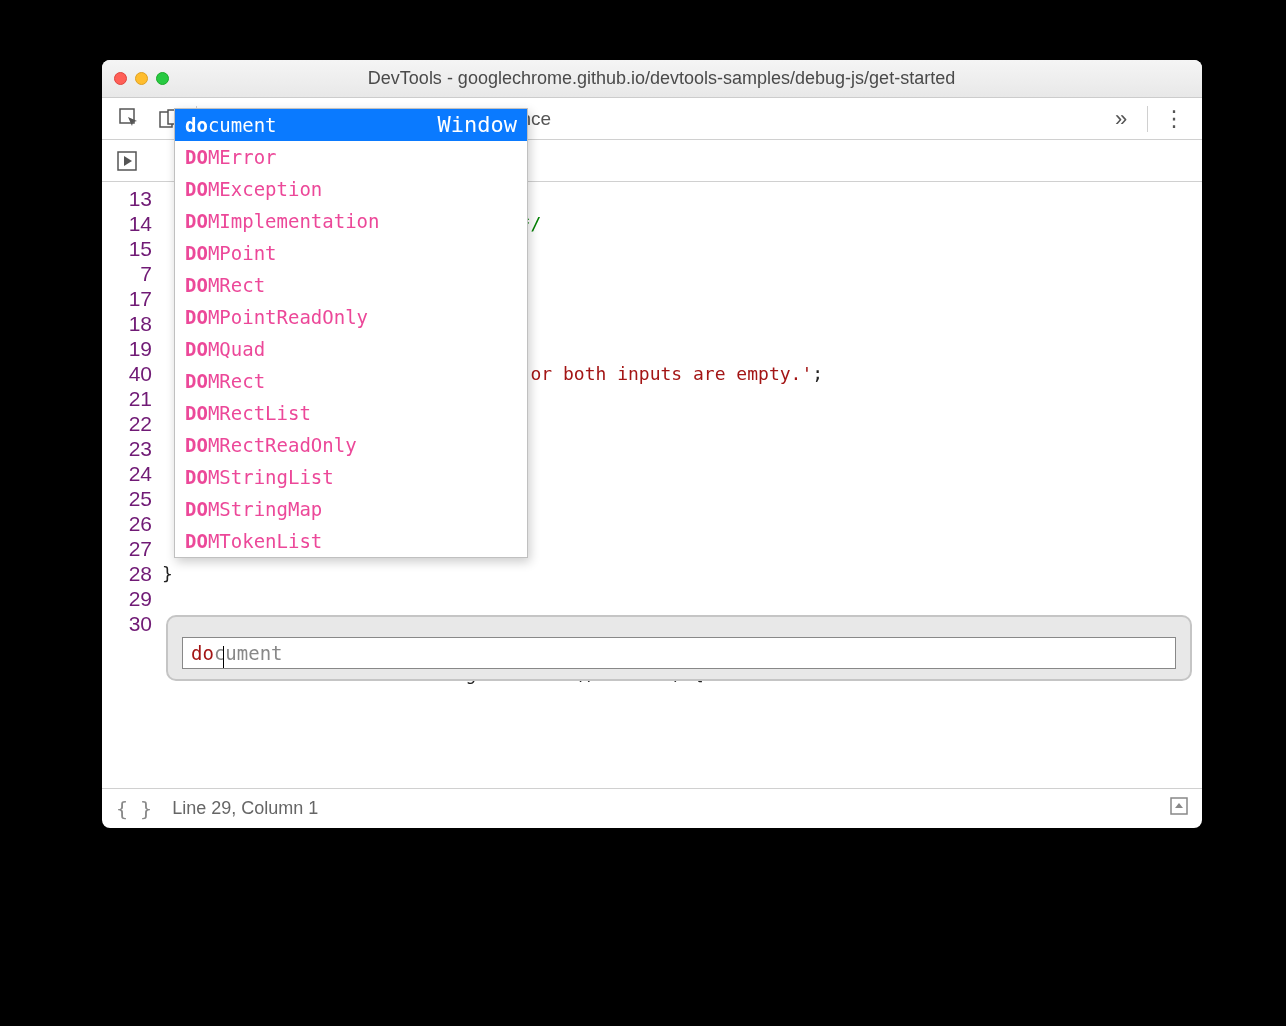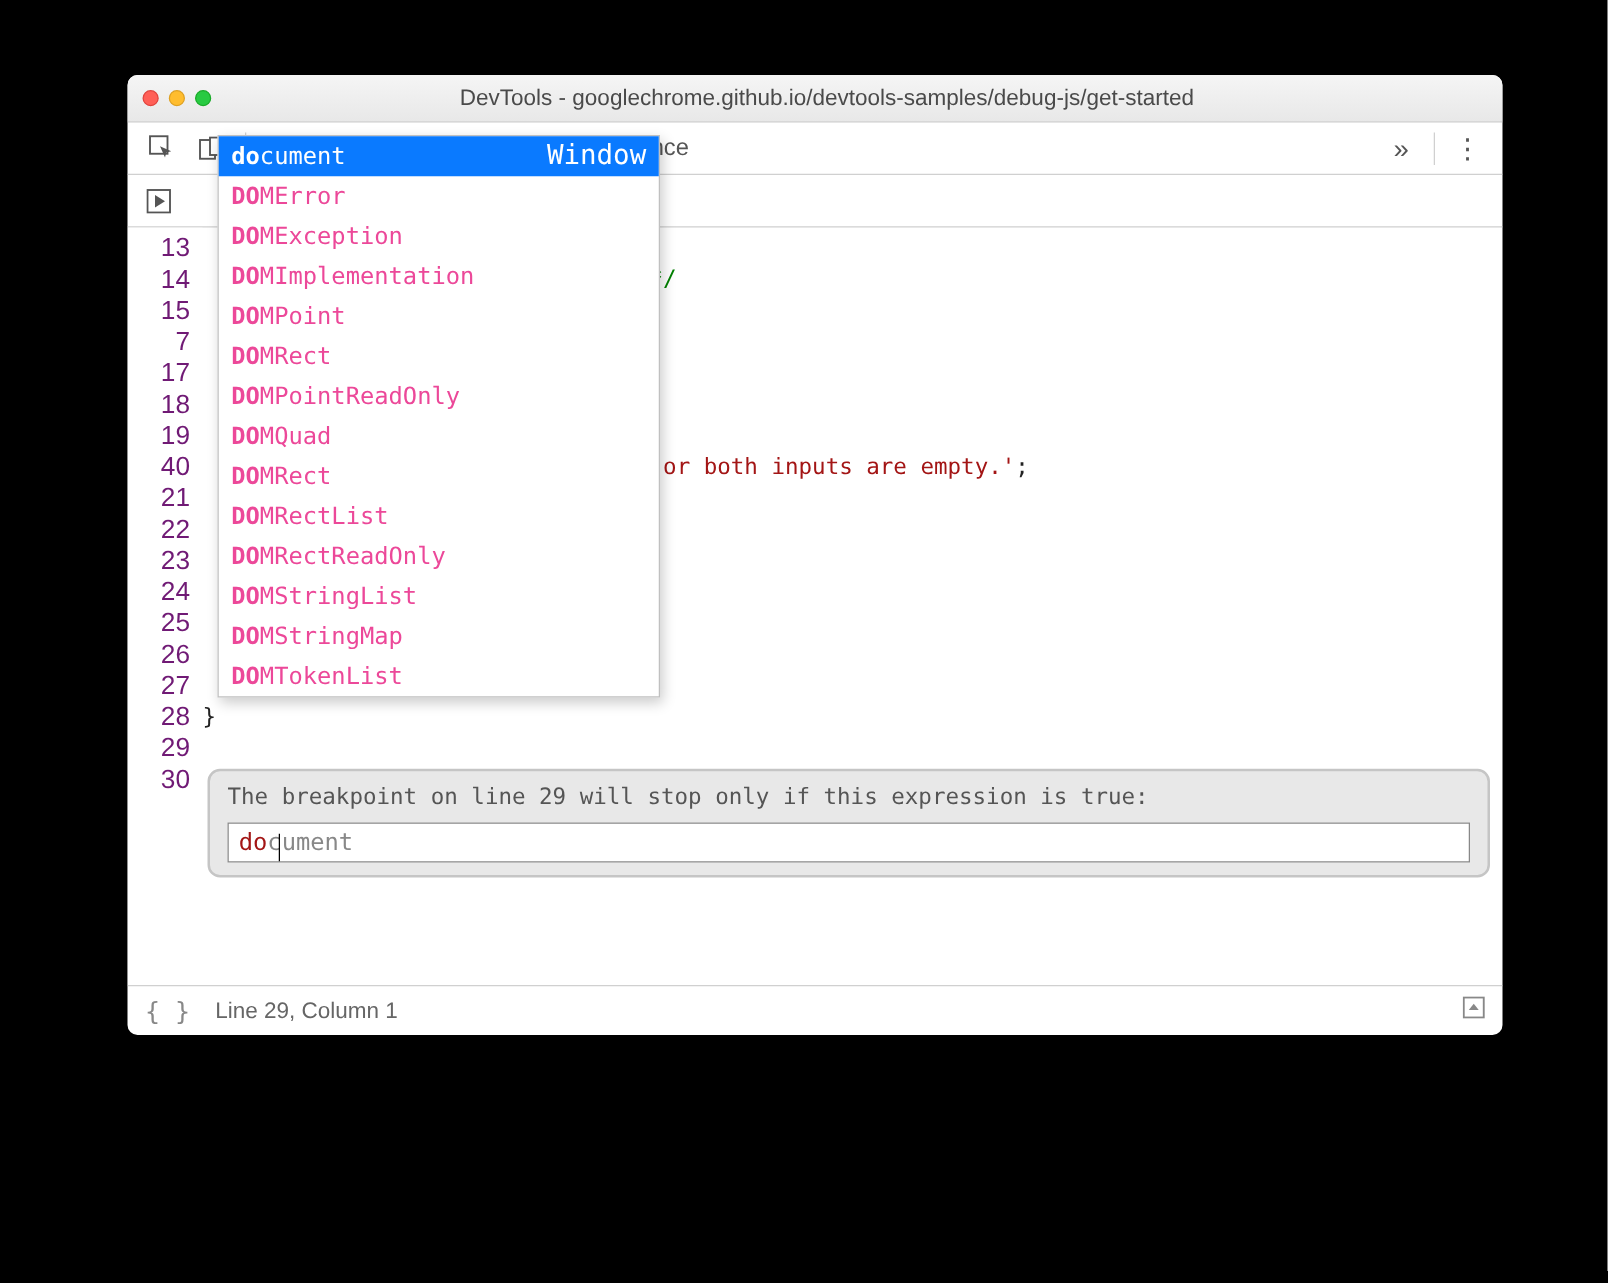--- a/index.html
+++ b/index.html
@@ -232,21 +232,20 @@
 <div>&nbsp;</div>
 
 
 
 
 
 
     </div>
 
     <div class="breakpoint-dialog">
-      <div>The breakpoint on line 29 will stop only if this expression is true:</div>
       <div class="bp-input">
         <div class="bp-input-inner">
           <span class="typed">do</span><span class="suggest">cument</span>
           <div class="cursor-line"></div>
         </div>
       </div>
     </div>
   </div>
 
   <div class="statusbar">

